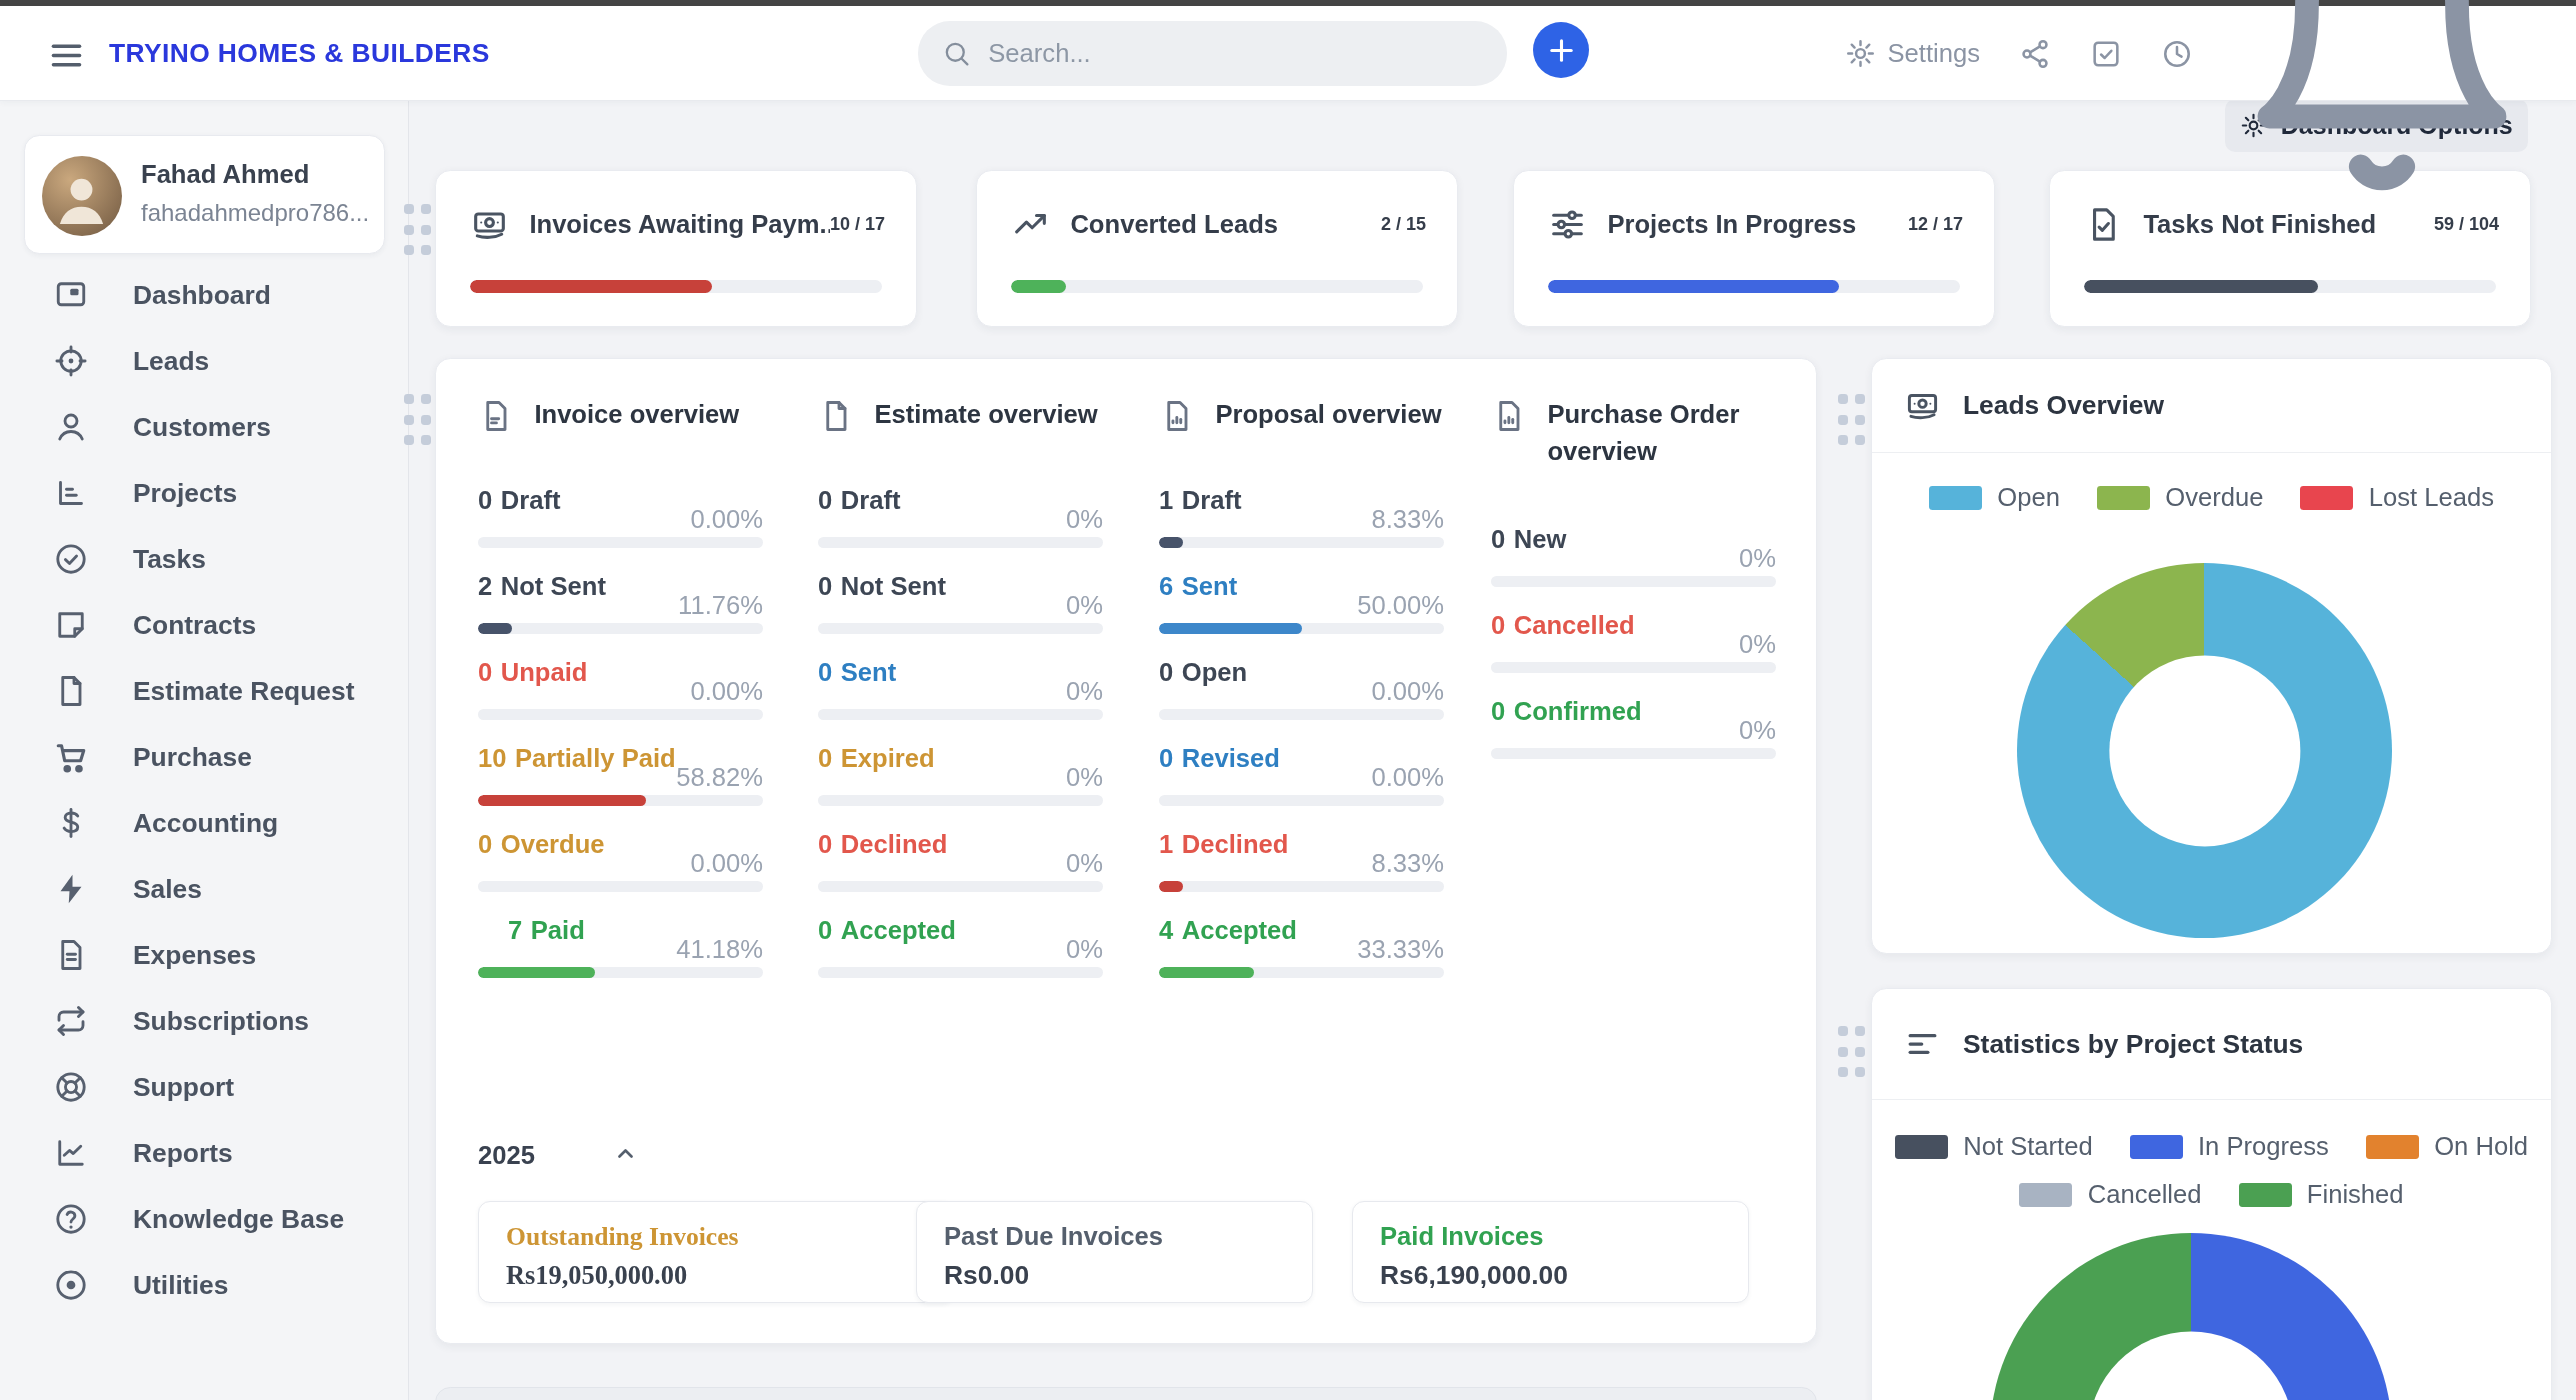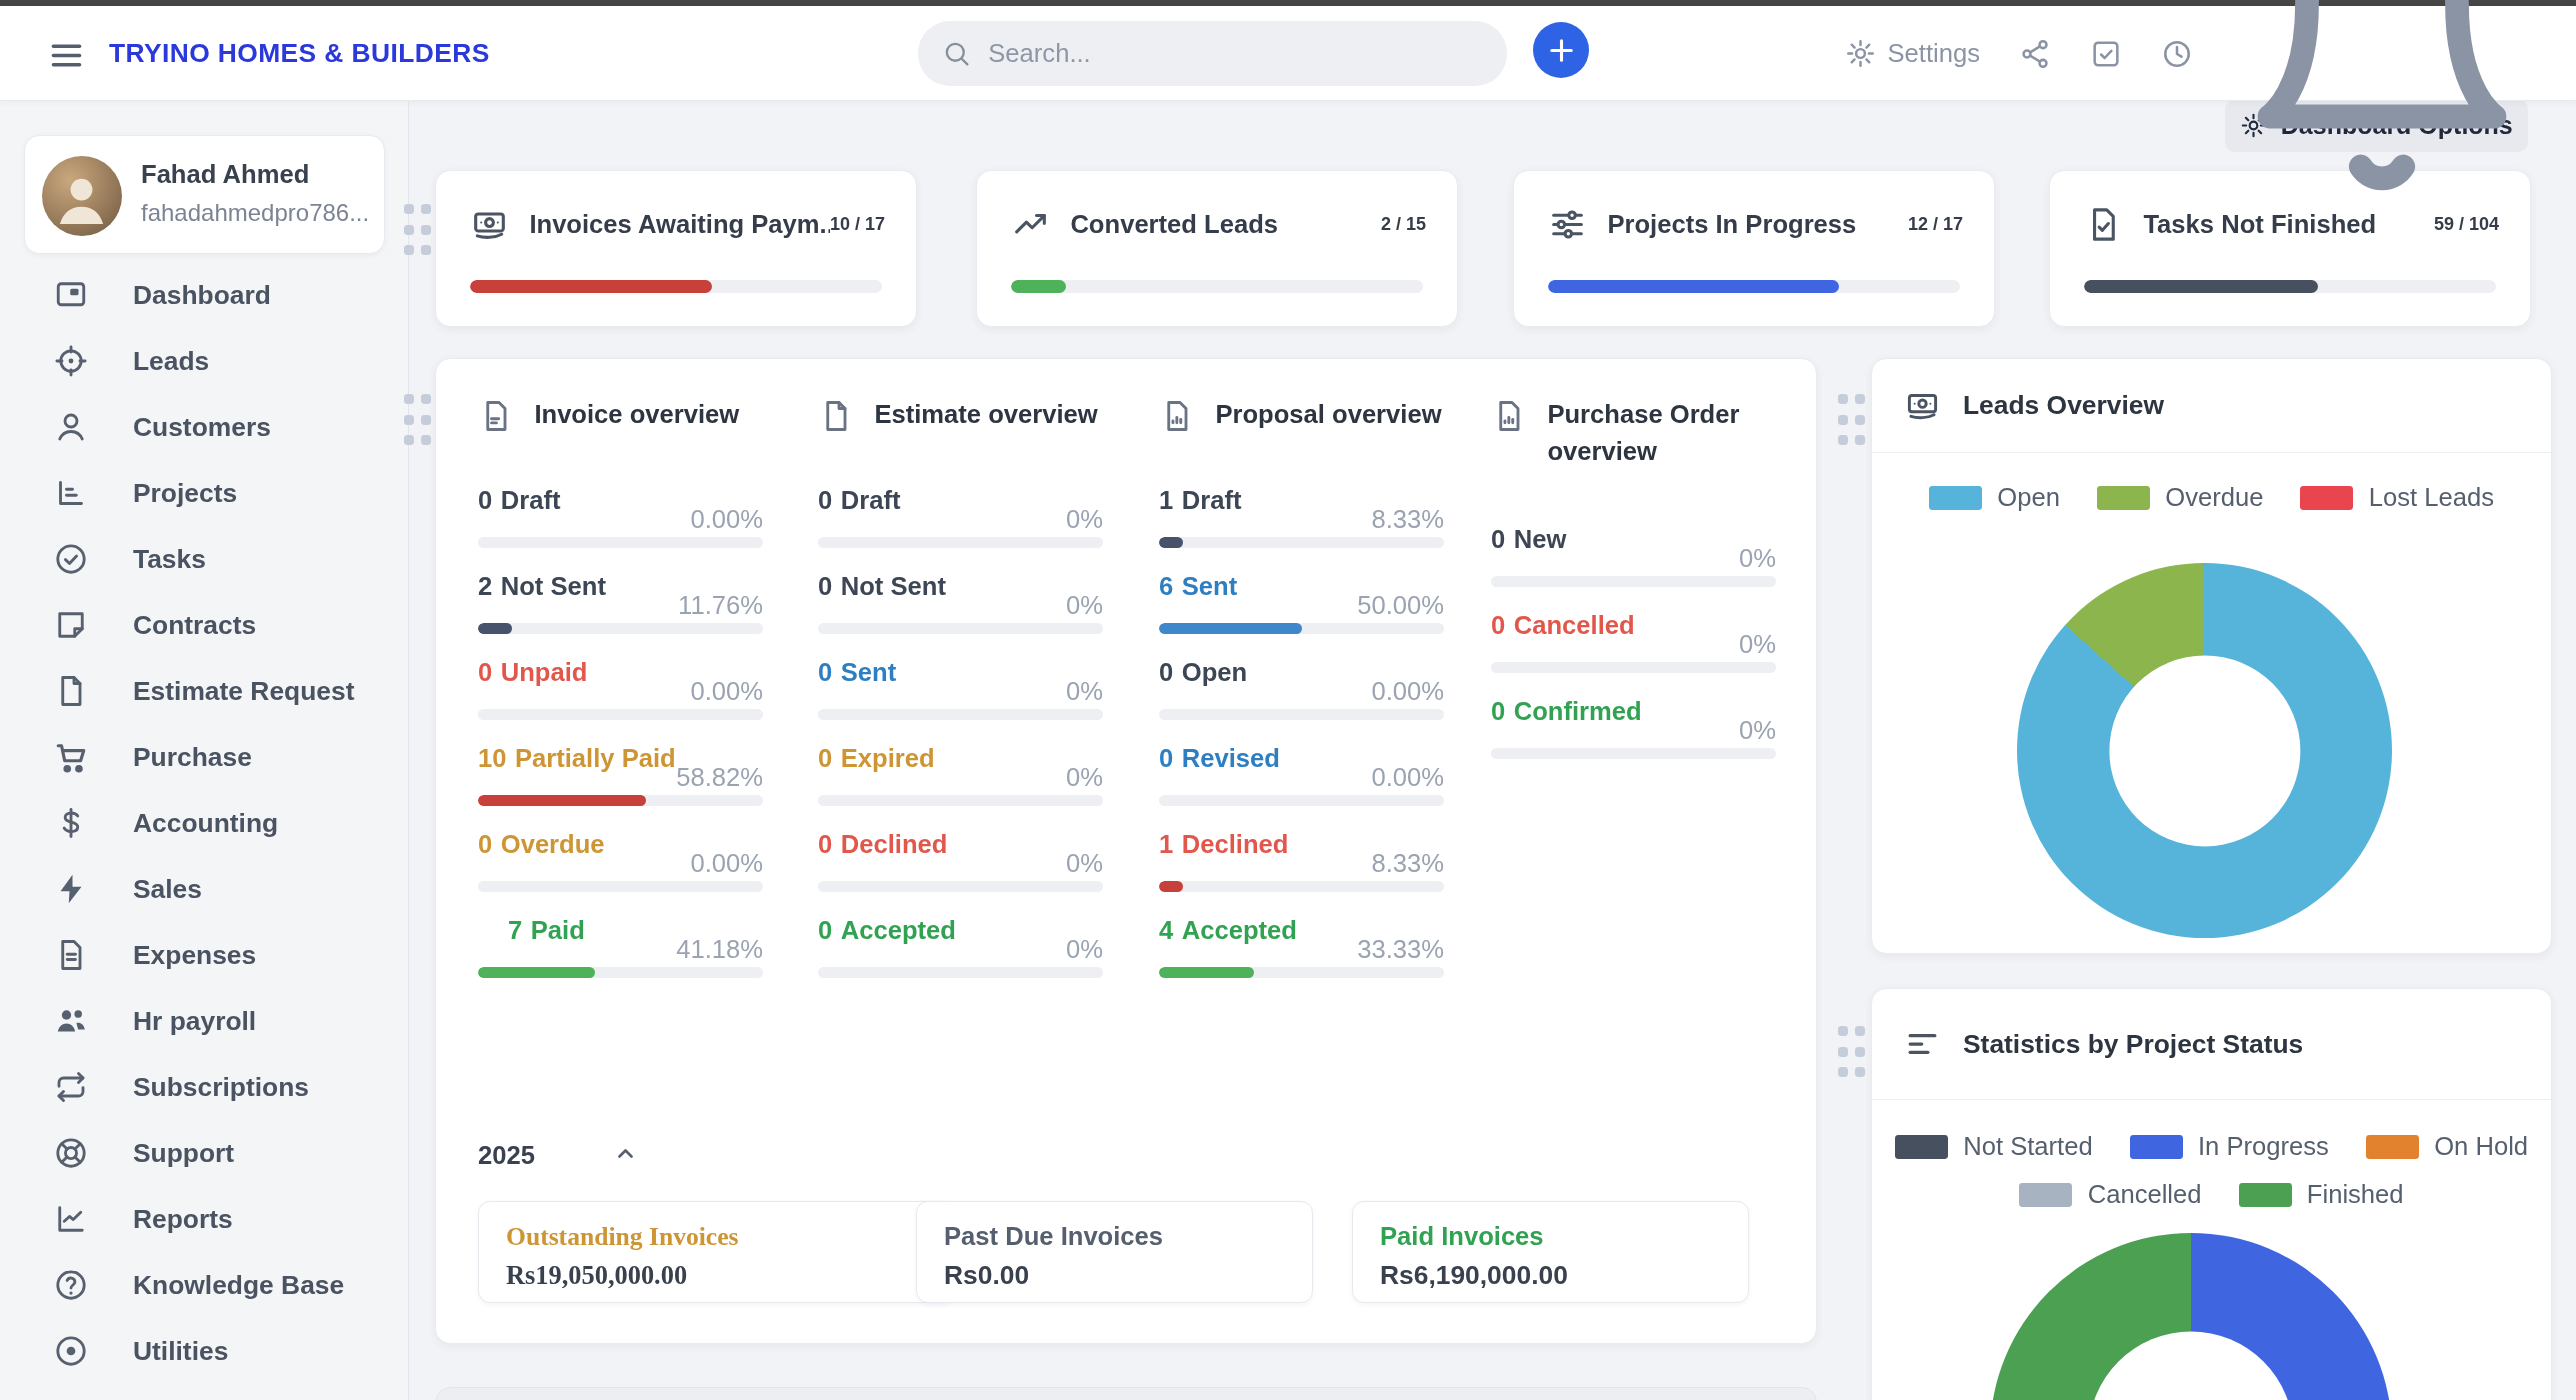--- a/index.html
+++ b/index.html
@@ -300,32 +300,20 @@
             <svg viewBox="0 0 24 24" fill="none" stroke="currentColor" stroke-width="1.9" stroke-linecap="round" stroke-linejoin="round" width="100%" height="100%">
               <path d="M6.5 3h7.5l4 4v14h-11.5z"></path>
               <line x1="9.5" y1="11.5" x2="15" y2="11.5"></line>
               <line x1="9.5" y1="15" x2="15" y2="15"></line>
             </svg>
           </span>
     <span class="nv-label">Expenses</span>
 
   </div>
 
-  <div class="nav-item">
-    <span class="nv-icon icon-slot">
-            <svg viewBox="0 0 24 24" fill="none" stroke="currentColor" stroke-width="1.9" stroke-linecap="round" stroke-linejoin="round" width="100%" height="100%">
-              <circle cx="9" cy="8" r="3.1" fill="currentColor" stroke="none"></circle>
-              <path d="M3.2 19c.8-3.6 3-5.4 5.8-5.4s5 1.8 5.8 5.4z" fill="currentColor" stroke="none"></path>
-              <circle cx="16.8" cy="7.4" r="2.5" fill="currentColor" stroke="none"></circle>
-              <path d="M15.6 13.3c2.8-.6 4.9 1 5.6 4.4h-4.4" fill="currentColor" stroke="none"></path>
-            </svg>
-          </span>
-    <span class="nv-label">Hr payroll</span>
-    <span class="nv-chev icon-slot" style="display: block;"></span>
-  </div>
 
   <div class="nav-item">
     <span class="nv-icon icon-slot">
             <svg viewBox="0 0 24 24" fill="none" stroke="currentColor" stroke-width="1.9" stroke-linecap="round" stroke-linejoin="round" width="100%" height="100%">
               <path d="M4 11.5V9a3 3 0 0 1 3-3h13"></path>
               <polyline points="17 3 20 6 17 9"></polyline>
               <path d="M20 12.5V15a3 3 0 0 1-3 3H4"></path>
               <polyline points="7 15 4 18 7 21"></polyline>
             </svg>
           </span>

